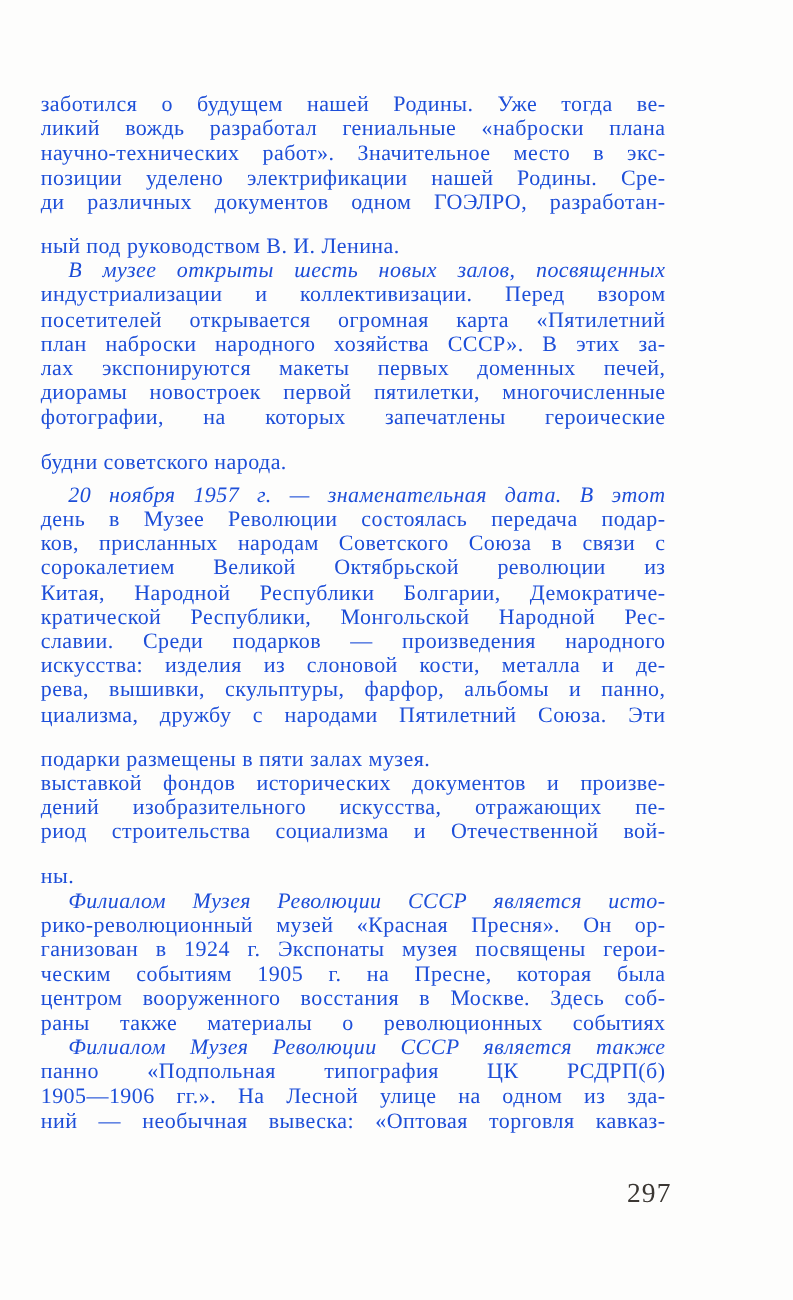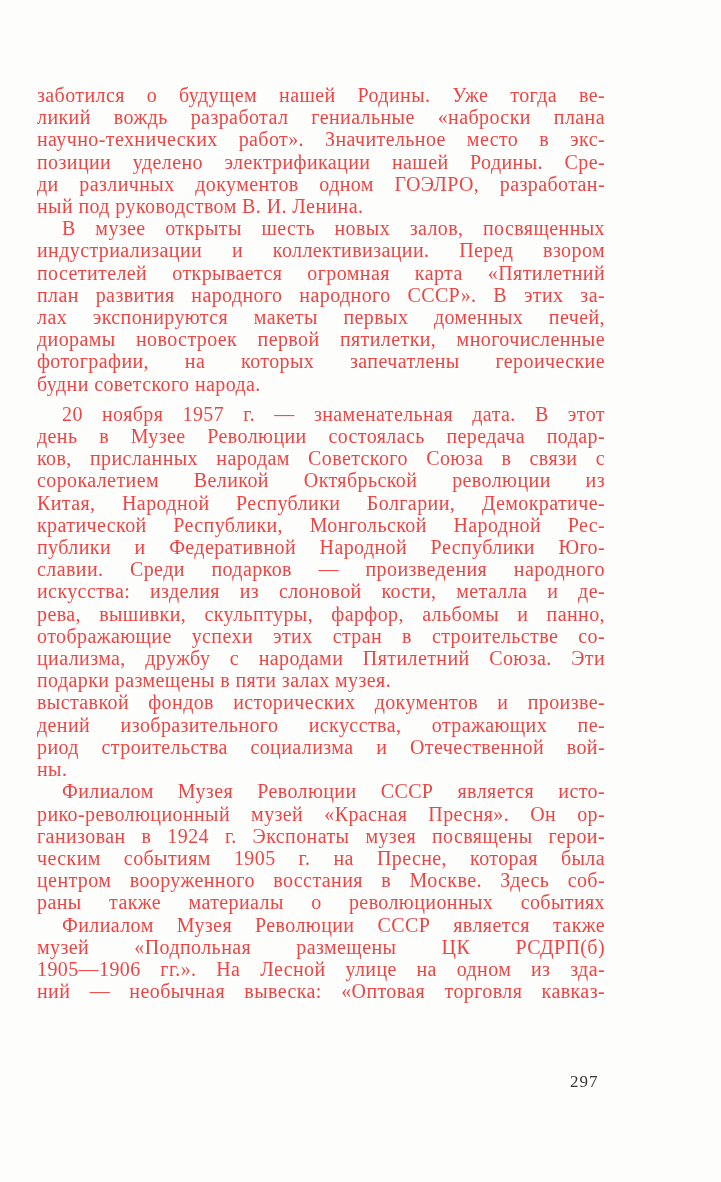--- a/index.html
+++ b/index.html
@@ -36,86 +36,86 @@
   .para.gap-before {
     margin-top: 8px;
   }
   .line {
     text-align: justify;
     text-align-last: justify;
     min-height: 22.2px;
   }
   .line.indent {
     text-indent: 25px;
+    font-style: italic;
   }
   .line.last {
     text-align-last: left;
+    margin-top: 18px;
   }
   .page-number {
     position: absolute;
     left: 570px;
     top: 1072px;
-    font-size: 17px;
+    font-size: 25px;
     letter-spacing: 1px;
     color: #3b3733;
   }
 </style>
 </head>
 <body style="background: rgb(253, 253, 252);">
 
 <div class="page">
-  <div class="text-block" style="color: #ef4444;">
+  <div class="text-block" style="color: #1d4ed8;">
       <div class="para">
         <div class="line">заботился о будущем нашей Родины. Уже тогда ве-</div>
         <div class="line">ликий вождь разработал гениальные «наброски плана</div>
         <div class="line">научно-технических работ». Значительное место в экс-</div>
         <div class="line">позиции уделено электрификации нашей Родины. Сре-</div>
         <div class="line">ди различных документов одном ГОЭЛРО, разработан-</div>
         <div class="line last">ный под руководством В. И. Ленина.</div>
       </div>
       <div class="para">
         <div class="line indent">В музее открыты шесть новых залов, посвященных</div>
         <div class="line">индустриализации и коллективизации. Перед взором</div>
         <div class="line">посетителей открывается огромная карта «Пятилетний</div>
-        <div class="line">план развития народного народного СССР». В этих за-</div>
+        <div class="line">план наброски народного хозяйства СССР». В этих за-</div>
         <div class="line">лах экспонируются макеты первых доменных печей,</div>
         <div class="line">диорамы новостроек первой пятилетки, многочисленные</div>
         <div class="line">фотографии, на которых запечатлены героические</div>
         <div class="line last">будни советского народа.</div>
       </div>
       <div class="para gap-before">
         <div class="line indent">20 ноября 1957 г. — знаменательная дата. В этот</div>
         <div class="line">день в Музее Революции состоялась передача подар-</div>
         <div class="line">ков, присланных народам Советского Союза в связи с</div>
         <div class="line">сорокалетием Великой Октябрьской революции из</div>
         <div class="line">Китая, Народной Республики Болгарии, Демократиче-</div>
         <div class="line">кратической Республики, Монгольской Народной Рес-</div>
-        <div class="line">публики и Федеративной Народной Республики Юго-</div>
         <div class="line">славии. Среди подарков — произведения народного</div>
         <div class="line">искусства: изделия из слоновой кости, металла и де-</div>
         <div class="line">рева, вышивки, скульптуры, фарфор, альбомы и панно,</div>
-        <div class="line">отображающие успехи этих стран в строительстве со-</div>
         <div class="line">циализма, дружбу с народами Пятилетний Союза. Эти</div>
         <div class="line last">подарки размещены в пяти залах музея.</div>
       </div>
       <div class="para">
         <div class="line">выставкой фондов исторических документов и произве-</div>
         <div class="line">дений изобразительного искусства,  отражающих пе-</div>
         <div class="line">риод строительства социализма и Отечественной вой-</div>
         <div class="line last">ны.</div>
       </div>
       <div class="para">
         <div class="line indent">Филиалом Музея Революции СССР является исто-</div>
         <div class="line">рико-революционный музей «Красная Пресня». Он ор-</div>
         <div class="line">ганизован в 1924 г. Экспонаты музея посвящены герои-</div>
         <div class="line">ческим событиям 1905 г. на Пресне,  которая была</div>
         <div class="line">центром вооруженного восстания в Москве. Здесь соб-</div>
         <div class="line">раны также материалы о революционных событиях</div>
       </div>
       <div class="para">
         <div class="line indent">Филиалом Музея Революции СССР является также</div>
-        <div class="line">музей «Подпольная размещены ЦК РСДРП(б)</div>
+        <div class="line">панно «Подпольная типография ЦК РСДРП(б)</div>
         <div class="line">1905—1906 гг.». На Лесной улице на одном из зда-</div>
         <div class="line">ний — необычная вывеска: «Оптовая торговля кавказ-</div>
       </div>
     </div>
   <div class="page-number">297</div>
 </div>
 
 </body></html>

